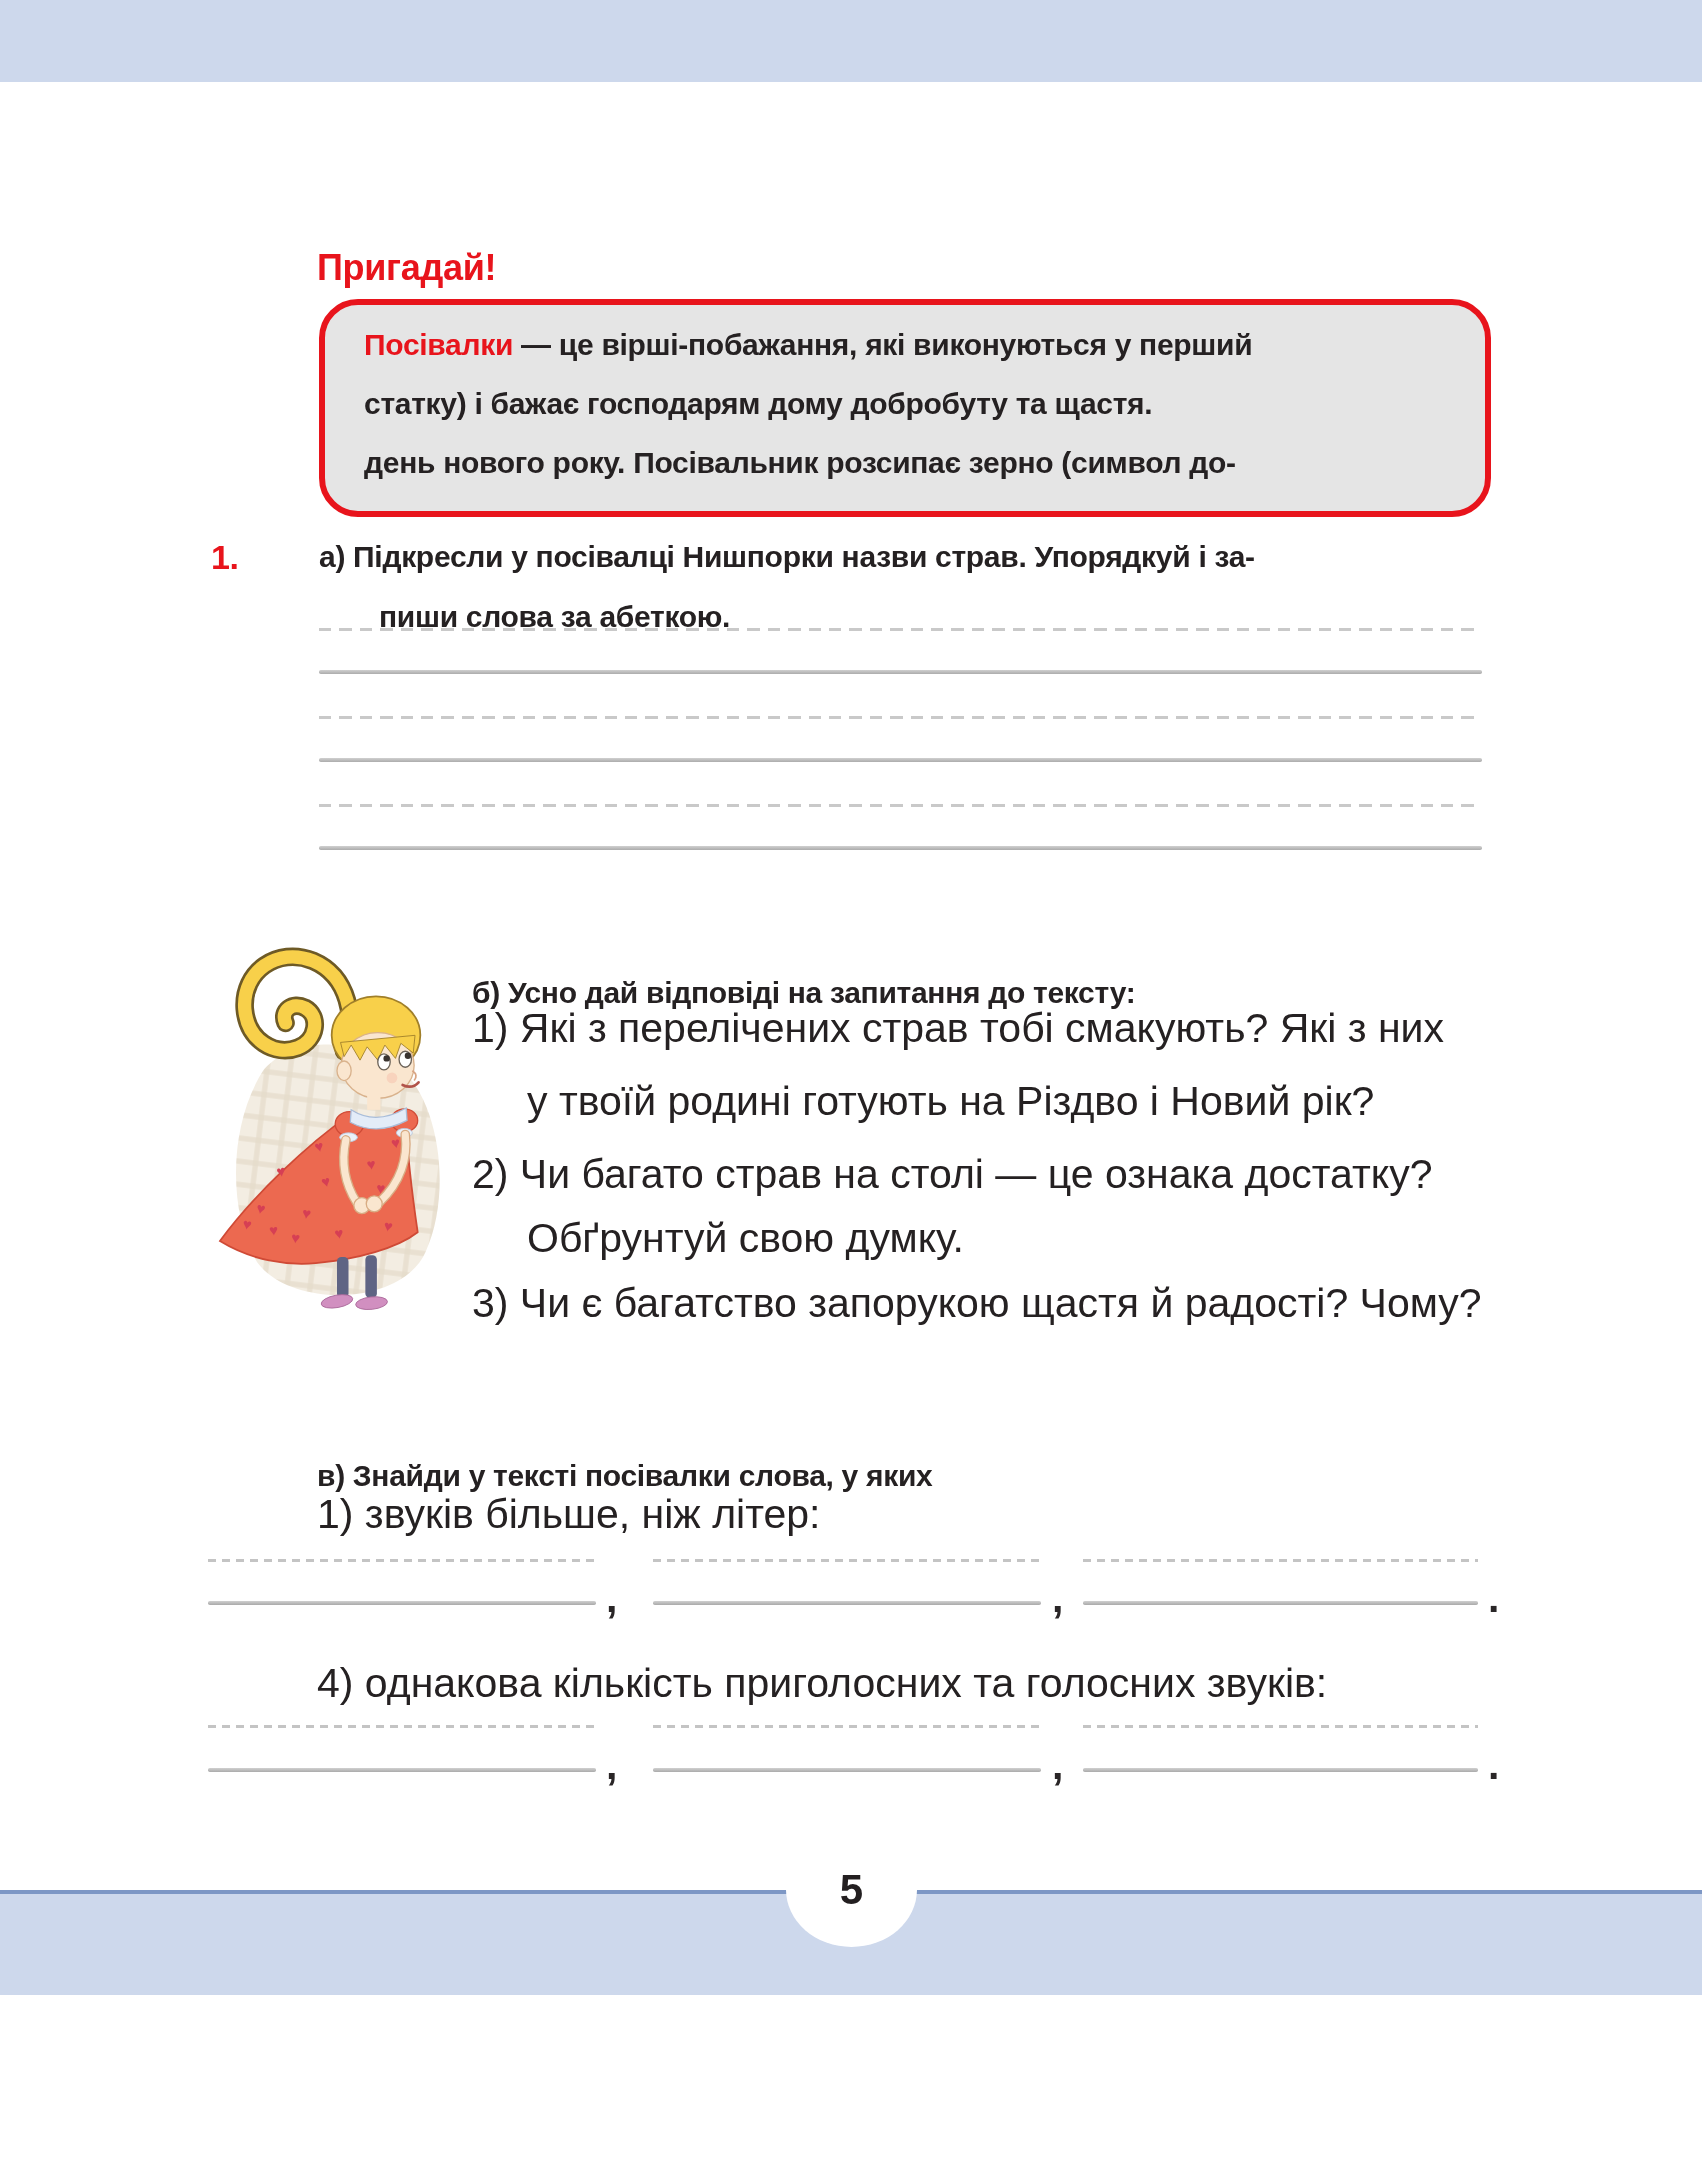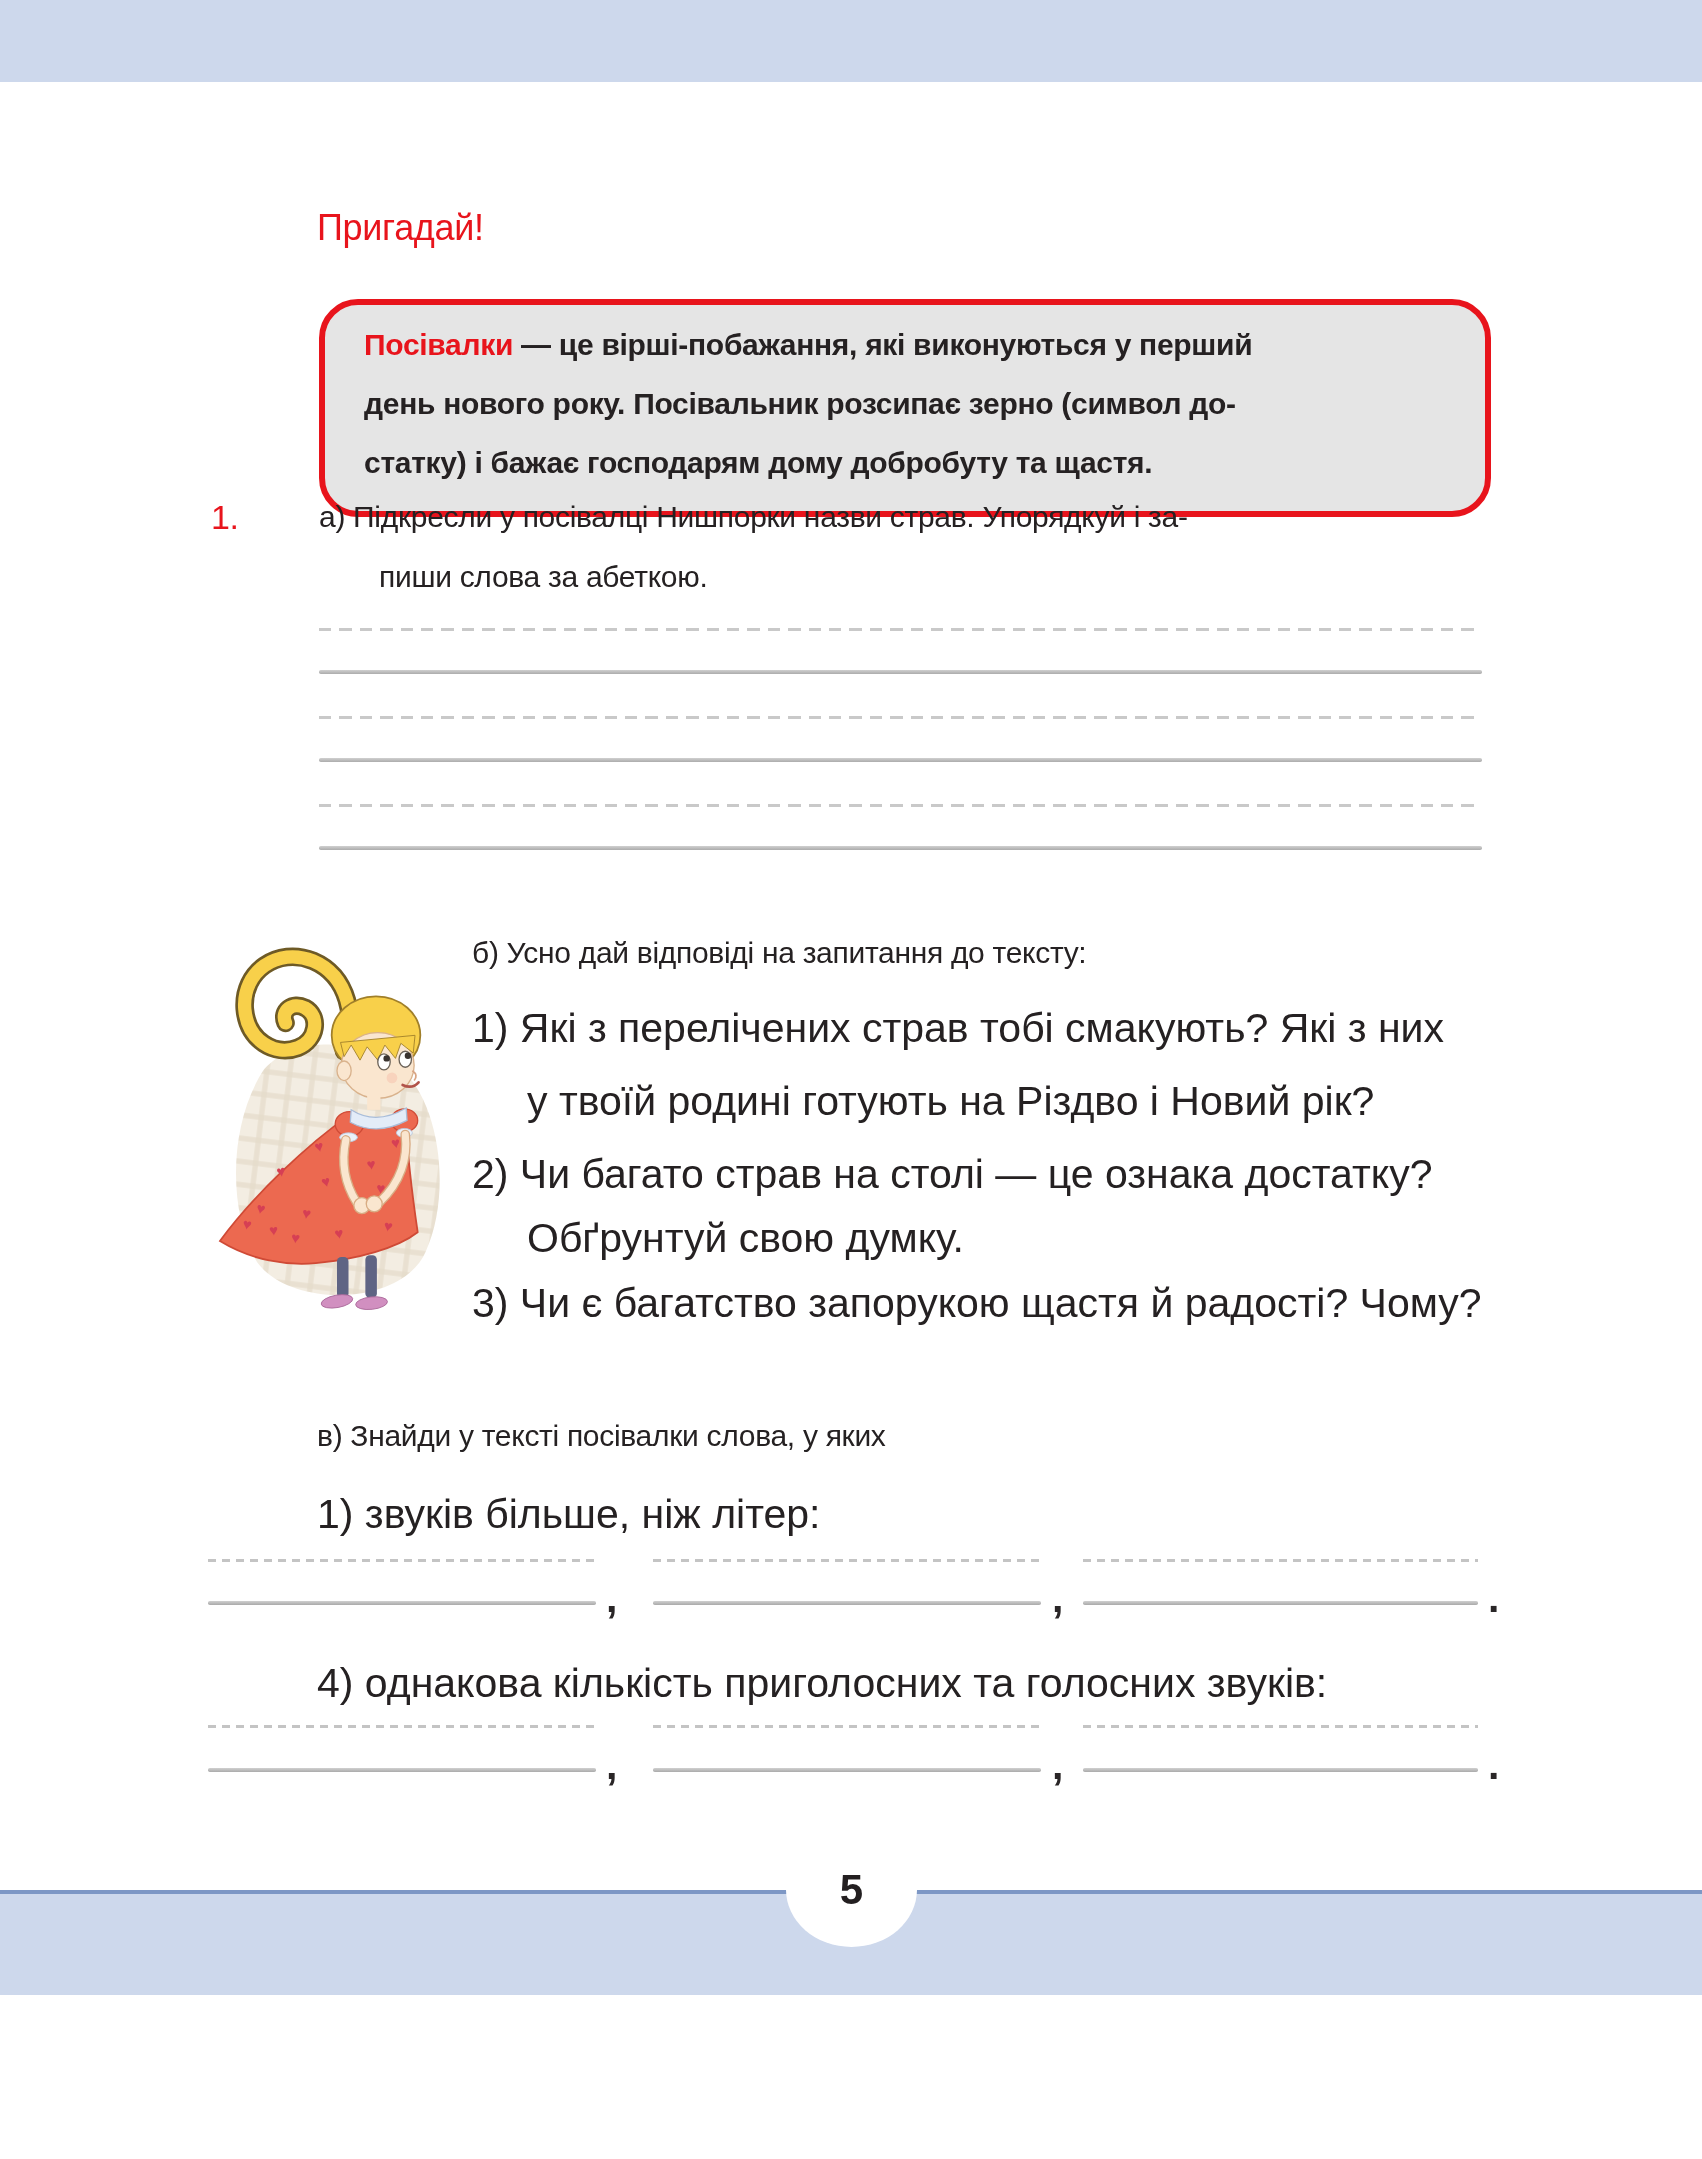--- a/index.html
+++ b/index.html
@@ -8,21 +8,21 @@
     font-family:"Liberation Sans","DejaVu Sans",sans-serif;color:#252122;
   }
   .bar{position:absolute;left:0;width:1702px;background:#cdd8ec;z-index:1;}
   .topbar{top:0;height:82px;}
   .botbar{top:1890px;height:101px;border-top:4.4px solid #7d97c5;box-sizing:content-box;}
   .notch{position:absolute;left:786px;top:1832px;width:131px;height:115px;border-radius:50%;background:#ffffff;z-index:2;}
   .pagenum{position:absolute;left:786px;top:1866px;width:131px;text-align:center;font-size:42px;font-weight:700;color:#231f20;z-index:3;}
 
   .t{position:absolute;white-space:nowrap;line-height:1.16;}
   .red{color:#e8141c;}
-  .b{font-weight:400;letter-spacing:-0.3px;}
+  .b{font-weight:700;letter-spacing:-0.3px;margin-top:40px;}
   .fs-head{font-size:36px;}
   .fs-bold{font-size:30px;}
   .fs-body{font-size:41px;}
 
   .notebox{
     position:absolute;left:319px;top:299px;width:1172px;height:218px;box-sizing:border-box;
     border:6.2px solid #e8141c;border-radius:39px;background:#e5e5e5;padding:9.8px 25px 0 39px;
   }
   .nline{font-size:30px;font-weight:700;line-height:59px;white-space:nowrap;letter-spacing:-0.3px;color:#252122;}
 
@@ -40,22 +40,22 @@
 <body>
 
 <div class="page">
 
   <div class="bar topbar"></div>
 
   <div class="t b red fs-head" style="left:317px;top:207px;">Пригадай!</div>
 
   <div class="notebox">
     <div class="nline"><span class="red">Посівалки</span> <span>— це вірші-побажання, які виконуються у перший</span></div>
+    <div class="nline">статку) і бажає господарям дому добробуту та щастя.</div>
     <div class="nline">день нового року. Посівальник розсипає зерно (символ до-</div>
-    <div class="nline">статку) і бажає господарям дому добробуту та щастя.</div>
   </div>
 
   <div class="t b red" style="left:211px;top:498px;font-size:34px;">1.</div>
   <div class="t b fs-bold" style="left:319px;top:500px;">а) Підкресли у посівалці Нишпорки назви страв. Упорядкуй і за-</div>
   <div class="t b fs-bold" style="left:379px;top:560px;text-align:right;">пиши слова за абеткою.</div>
 
   <div class="rule rd" style="top:628px;"></div>
   <div class="rule rs" style="top:670px;"></div>
   <div class="rule rd" style="top:716px;"></div>
   <div class="rule rs" style="top:758px;"></div>

